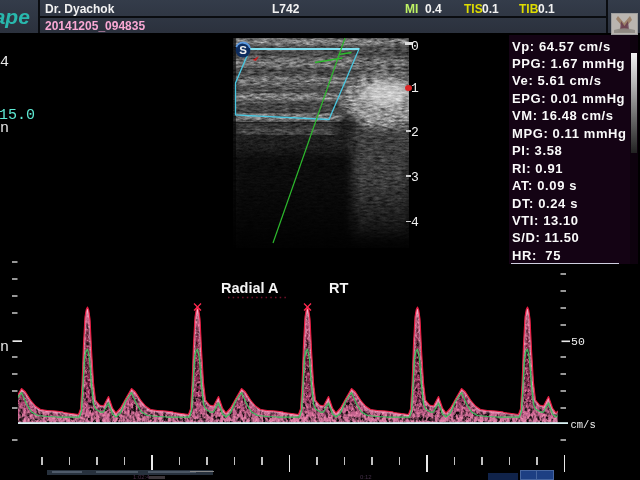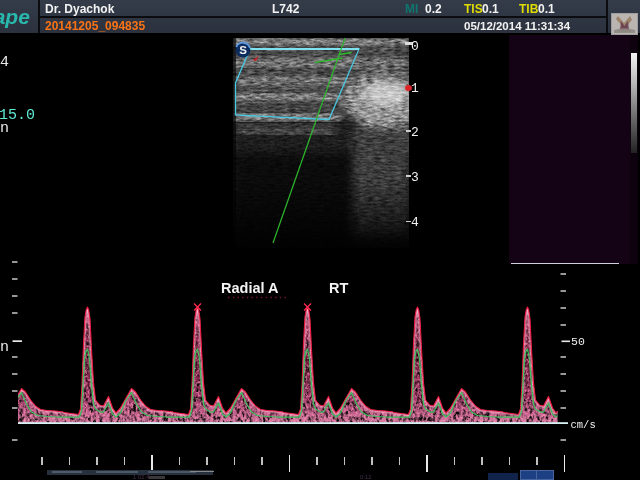--- a/index.html
+++ b/index.html
@@ -8,28 +8,27 @@
 </style></head><body>
 <div id="scr">
 
 <div class="ab" style="left:0;top:0;width:640px;height:33px;background:linear-gradient(#343c4a,#2b313d);"></div>
 <div class="ab" style="left:38px;top:0;width:2px;height:33px;background:#0a0c10;"></div>
 <div class="ab" style="left:40px;top:16px;width:567px;height:2px;background:#0a0c10;"></div>
 <div class="ab" style="left:606px;top:0;width:2px;height:33px;background:#0a0c10;"></div>
 <div class="t" style="left:-18px;top:5px;font:italic bold 21px 'Liberation Sans';color:#29b8ad;">cape</div>
 <div class="t" style="left:45px;top:2px;font:bold 12px 'Liberation Sans';color:#f2f2f2;">Dr. Dyachok</div>
 <div class="t" style="left:272px;top:2px;font:bold 12px 'Liberation Sans';color:#f2f2f2;">L742</div>
-<div class="t" style="left:405px;top:2px;font:bold 12px 'Liberation Sans';color:#0f766e;">MI</div>
-<div class="t" style="left:425px;top:2px;font:bold 12px 'Liberation Sans';color:#f2f2f2;">0.2</div>
+<div class="t" style="left:405px;top:2px;font:bold 12px 'Liberation Sans';color:#bef264;">MI</div>
+<div class="t" style="left:425px;top:2px;font:bold 12px 'Liberation Sans';color:#f2f2f2;">0.4</div>
 <div class="t" style="left:464px;top:2px;font:bold 12px 'Liberation Sans';color:#dedc00;">TIS</div>
 <div class="t" style="left:482px;top:2px;font:bold 12px 'Liberation Sans';color:#f2f2f2;">0.1</div>
 <div class="t" style="left:519px;top:2px;font:bold 12px 'Liberation Sans';color:#dedc00;">TIB</div>
 <div class="t" style="left:538px;top:2px;font:bold 12px 'Liberation Sans';color:#f2f2f2;">0.1</div>
-<div class="t" style="left:45px;top:19px;font:bold 12px 'Liberation Sans';color:#f97316;">20141205_094835</div>
-<div class="t" style="left:464px;top:19.5px;font:bold 11.5px 'Liberation Sans';color:#f2f2f2;">05/12/2014 11:31:34</div>
+<div class="t" style="left:45px;top:19px;font:bold 12px 'Liberation Sans';color:#f9a8d4;">20141205_094835</div>
 
 <div class="ab" style="left:611px;top:13px;width:27px;height:22px;background:#b5b0ab;border:1px solid #9e9e9e;box-sizing:border-box;">
 <svg width="25" height="20" style="display:block">
  <rect x="0" y="0" width="25" height="20" fill="#bab5b0"></rect>
  <g filter="blur(0.4px)">
  <path d="M6 2 L12 9 L18 2 L20 6 L14.5 12 L19 18 L6 18 L10 12 L4 5 Z" fill="#96765a" opacity="0.8"></path>
  <path d="M9 7 L12.5 12 L16 7 L17 16 L8 16 Z" fill="#5e3048" opacity="0.75"></path>
  <path d="M2 16 Q12 12.5 23 16 L23 19 L2 19 Z" fill="#8e8984" opacity="0.9"></path>
  </g>
 </svg>
@@ -123,20 +122,33 @@
 <div class="t" style="left:411px;top:124.5px;font:13px 'Liberation Mono';color:#f0f0f0;">2</div>
 <div class="ab" style="left:406px;top:175.2px;width:5px;height:1.7px;background:#cfcfcf;"></div>
 <div class="t" style="left:411px;top:169.5px;font:13px 'Liberation Mono';color:#f0f0f0;">3</div>
 <div class="ab" style="left:406px;top:220.7px;width:5px;height:1.7px;background:#cfcfcf;"></div>
 <div class="t" style="left:411px;top:215px;font:13px 'Liberation Mono';color:#f0f0f0;">4</div>
 
 <div class="ab" style="left:508.5px;top:34.5px;width:121.5px;height:229.5px;background:#140314;"></div>
 <div class="ab" style="left:630px;top:34.5px;width:8px;height:229.5px;background:#0e020e;"></div>
 <div class="ab" style="left:630.5px;top:53px;width:6.5px;height:100px;background:linear-gradient(#f2f2f2,#b8b8b8 30%,#6a6a6a 65%,#222 100%);"></div>
 <div class="ab" style="left:511px;top:262.5px;width:108px;height:1.4px;background:#cfcfe0;"></div>
+<div class="t" style="left:512px;top:37.5px;font:bold 13px 'Liberation Sans';color:#fafafa;line-height:17.45px;letter-spacing:0.6px;">Vp: 64.57 cm/s
+PPG: 1.67 mmHg
+Ve: 5.61 cm/s
+EPG: 0.01 mmHg
+VM: 16.48 cm/s
+MPG: 0.11 mmHg
+PI: 3.58
+RI: 0.91
+AT: 0.09 s
+DT: 0.24 s
+VTI: 13.10
+S/D: 11.50
+HR:  75</div>
 
 <svg class="ab" style="left:0;top:252px;" width="640" height="218" viewBox="0 0 640 218">
 <defs>
   <clipPath id="beatclip">
           <path d="M-46.5 171.5L-46.5 160.5L-38.5 161.5L-31.5 162.5L-29.5 157.0L-28.0 133.0L-26.5 93.0L-25.0 65.0L-23.7 57.5L-22.5 55.0L-21.3 58.0L-20.0 67.0L-18.5 98.0L-16.5 131.0L-14.5 148.0L-10.5 153.0L-6.5 154.0L-1.5 144.5L2.5 156.0L6.0 161.0L10.5 156.0L15.5 147.0L21.5 136.5L25.5 140.0L30.5 148.0L35.5 154.0L40.5 157.5L47.5 158.5L55.5 159.0L63.5 160.0L63.5 171.5Z M63.5 171.5L63.5 160.5L71.5 161.5L78.5 162.5L80.5 157.0L82.0 133.0L83.5 93.0L85.0 65.0L86.3 57.5L87.5 55.0L88.7 58.0L90.0 67.0L91.5 98.0L93.5 131.0L95.5 148.0L99.5 153.0L103.5 154.0L108.5 144.5L112.5 156.0L116.0 161.0L120.5 156.0L125.5 147.0L131.5 136.5L135.5 140.0L140.5 148.0L145.5 154.0L150.5 157.5L157.5 158.5L165.5 159.0L173.5 160.0L173.5 171.5Z M173.5 171.5L173.5 160.5L181.5 161.5L188.5 162.5L190.5 157.0L192.0 133.0L193.5 93.0L195.0 65.0L196.3 57.5L197.5 55.0L198.7 58.0L200.0 67.0L201.5 98.0L203.5 131.0L205.5 148.0L209.5 153.0L213.5 154.0L218.5 144.5L222.5 156.0L226.0 161.0L230.5 156.0L235.5 147.0L241.5 136.5L245.5 140.0L250.5 148.0L255.5 154.0L260.5 157.5L267.5 158.5L275.5 159.0L283.5 160.0L283.5 171.5Z M283.5 171.5L283.5 160.5L291.5 161.5L298.5 162.5L300.5 157.0L302.0 133.0L303.5 93.0L305.0 65.0L306.3 57.5L307.5 55.0L308.7 58.0L310.0 67.0L311.5 98.0L313.5 131.0L315.5 148.0L319.5 153.0L323.5 154.0L328.5 144.5L332.5 156.0L336.0 161.0L340.5 156.0L345.5 147.0L351.5 136.5L355.5 140.0L360.5 148.0L365.5 154.0L370.5 157.5L377.5 158.5L385.5 159.0L393.5 160.0L393.5 171.5Z M393.5 171.5L393.5 160.5L401.5 161.5L408.5 162.5L410.5 157.0L412.0 133.0L413.5 93.0L415.0 65.0L416.3 57.5L417.5 55.0L418.7 58.0L420.0 67.0L421.5 98.0L423.5 131.0L425.5 148.0L429.5 153.0L433.5 154.0L438.5 144.5L442.5 156.0L446.0 161.0L450.5 156.0L455.5 147.0L461.5 136.5L465.5 140.0L470.5 148.0L475.5 154.0L480.5 157.5L487.5 158.5L495.5 159.0L503.5 160.0L503.5 171.5Z M503.5 171.5L503.5 160.5L511.5 161.5L518.5 162.5L520.5 157.0L522.0 133.0L523.5 93.0L525.0 65.0L526.3 57.5L527.5 55.0L528.7 58.0L530.0 67.0L531.5 98.0L533.5 131.0L535.5 148.0L539.5 153.0L543.5 154.0L548.5 144.5L552.5 156.0L556.0 161.0L560.5 156.0L565.5 147.0L571.5 136.5L575.5 140.0L580.5 148.0L585.5 154.0L590.5 157.5L597.5 158.5L605.5 159.0L613.5 160.0L613.5 171.5Z M613.5 171.5L613.5 160.5L621.5 161.5L628.5 162.5L630.5 157.0L632.0 133.0L633.5 93.0L635.0 65.0L636.3 57.5L637.5 55.0L638.7 58.0L640.0 67.0L641.5 98.0L643.5 131.0L645.5 148.0L649.5 153.0L653.5 154.0L658.5 144.5L662.5 156.0L666.0 161.0L670.5 156.0L675.5 147.0L681.5 136.5L685.5 140.0L690.5 148.0L695.5 154.0L700.5 157.5L707.5 158.5L715.5 159.0L723.5 160.0L723.5 171.5Z"></path>
         </clipPath>
   <clipPath id="areaclip">
           <rect x="18" y="0" width="539.5" height="200"></rect>
         </clipPath>
   <filter id="dkn" x="0" y="0" width="100%" height="100%" color-interpolation-filters="sRGB">

